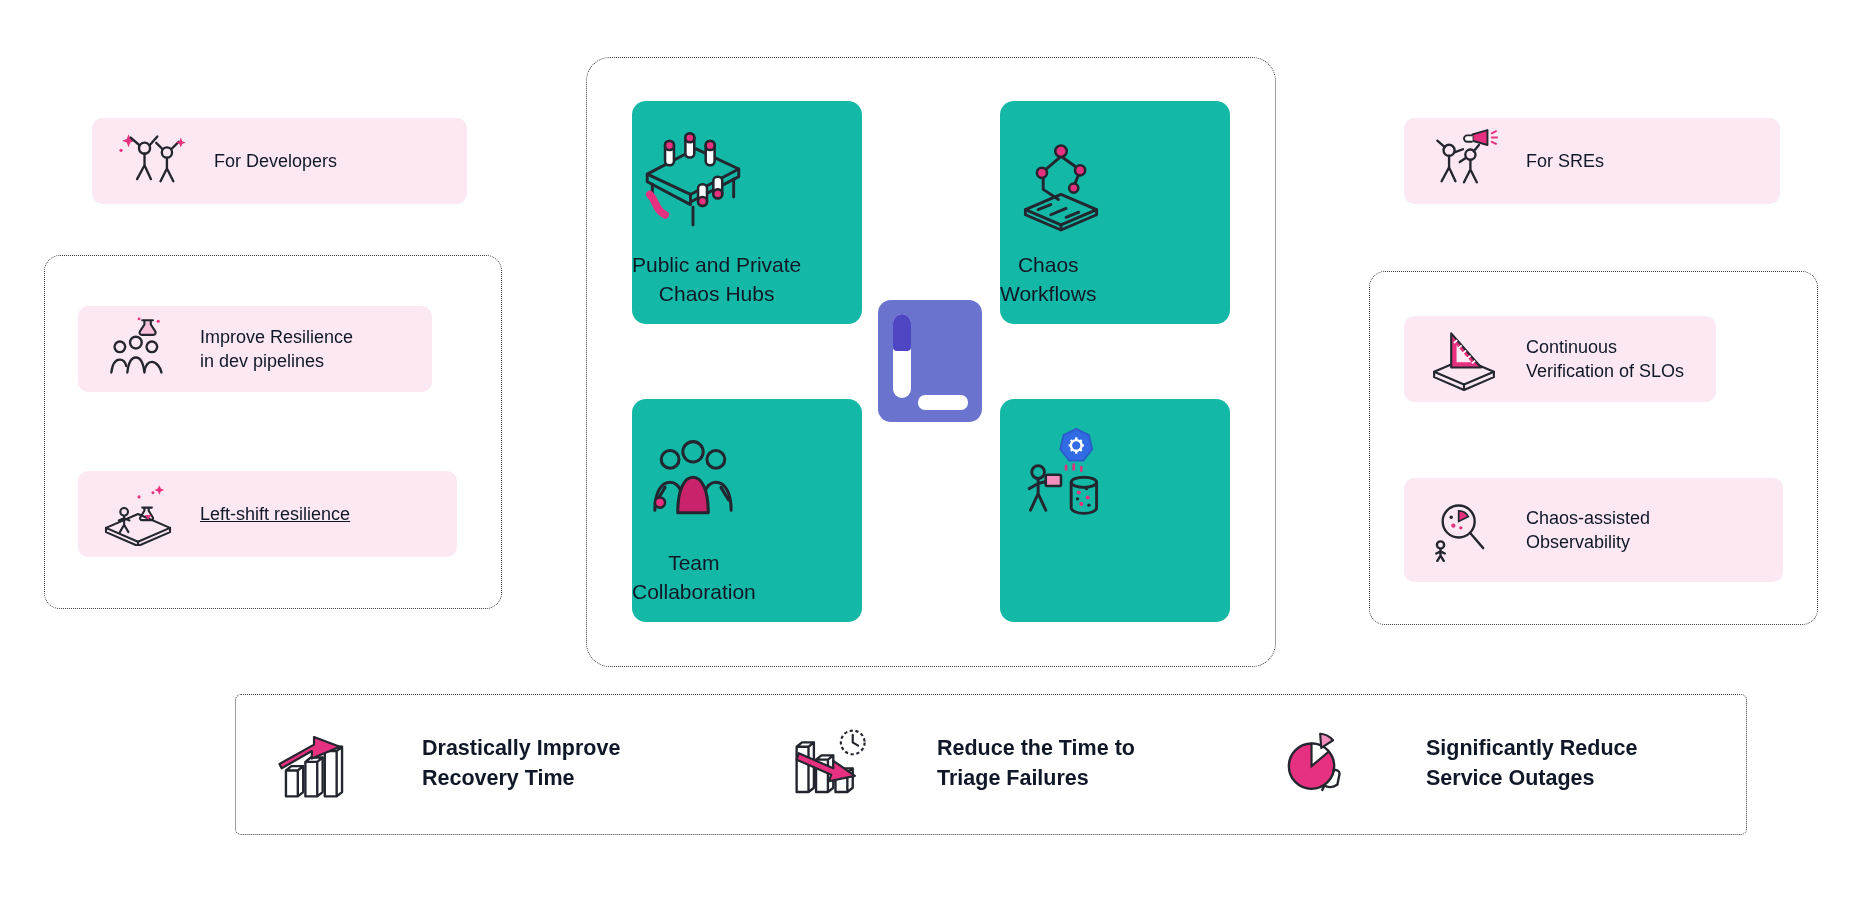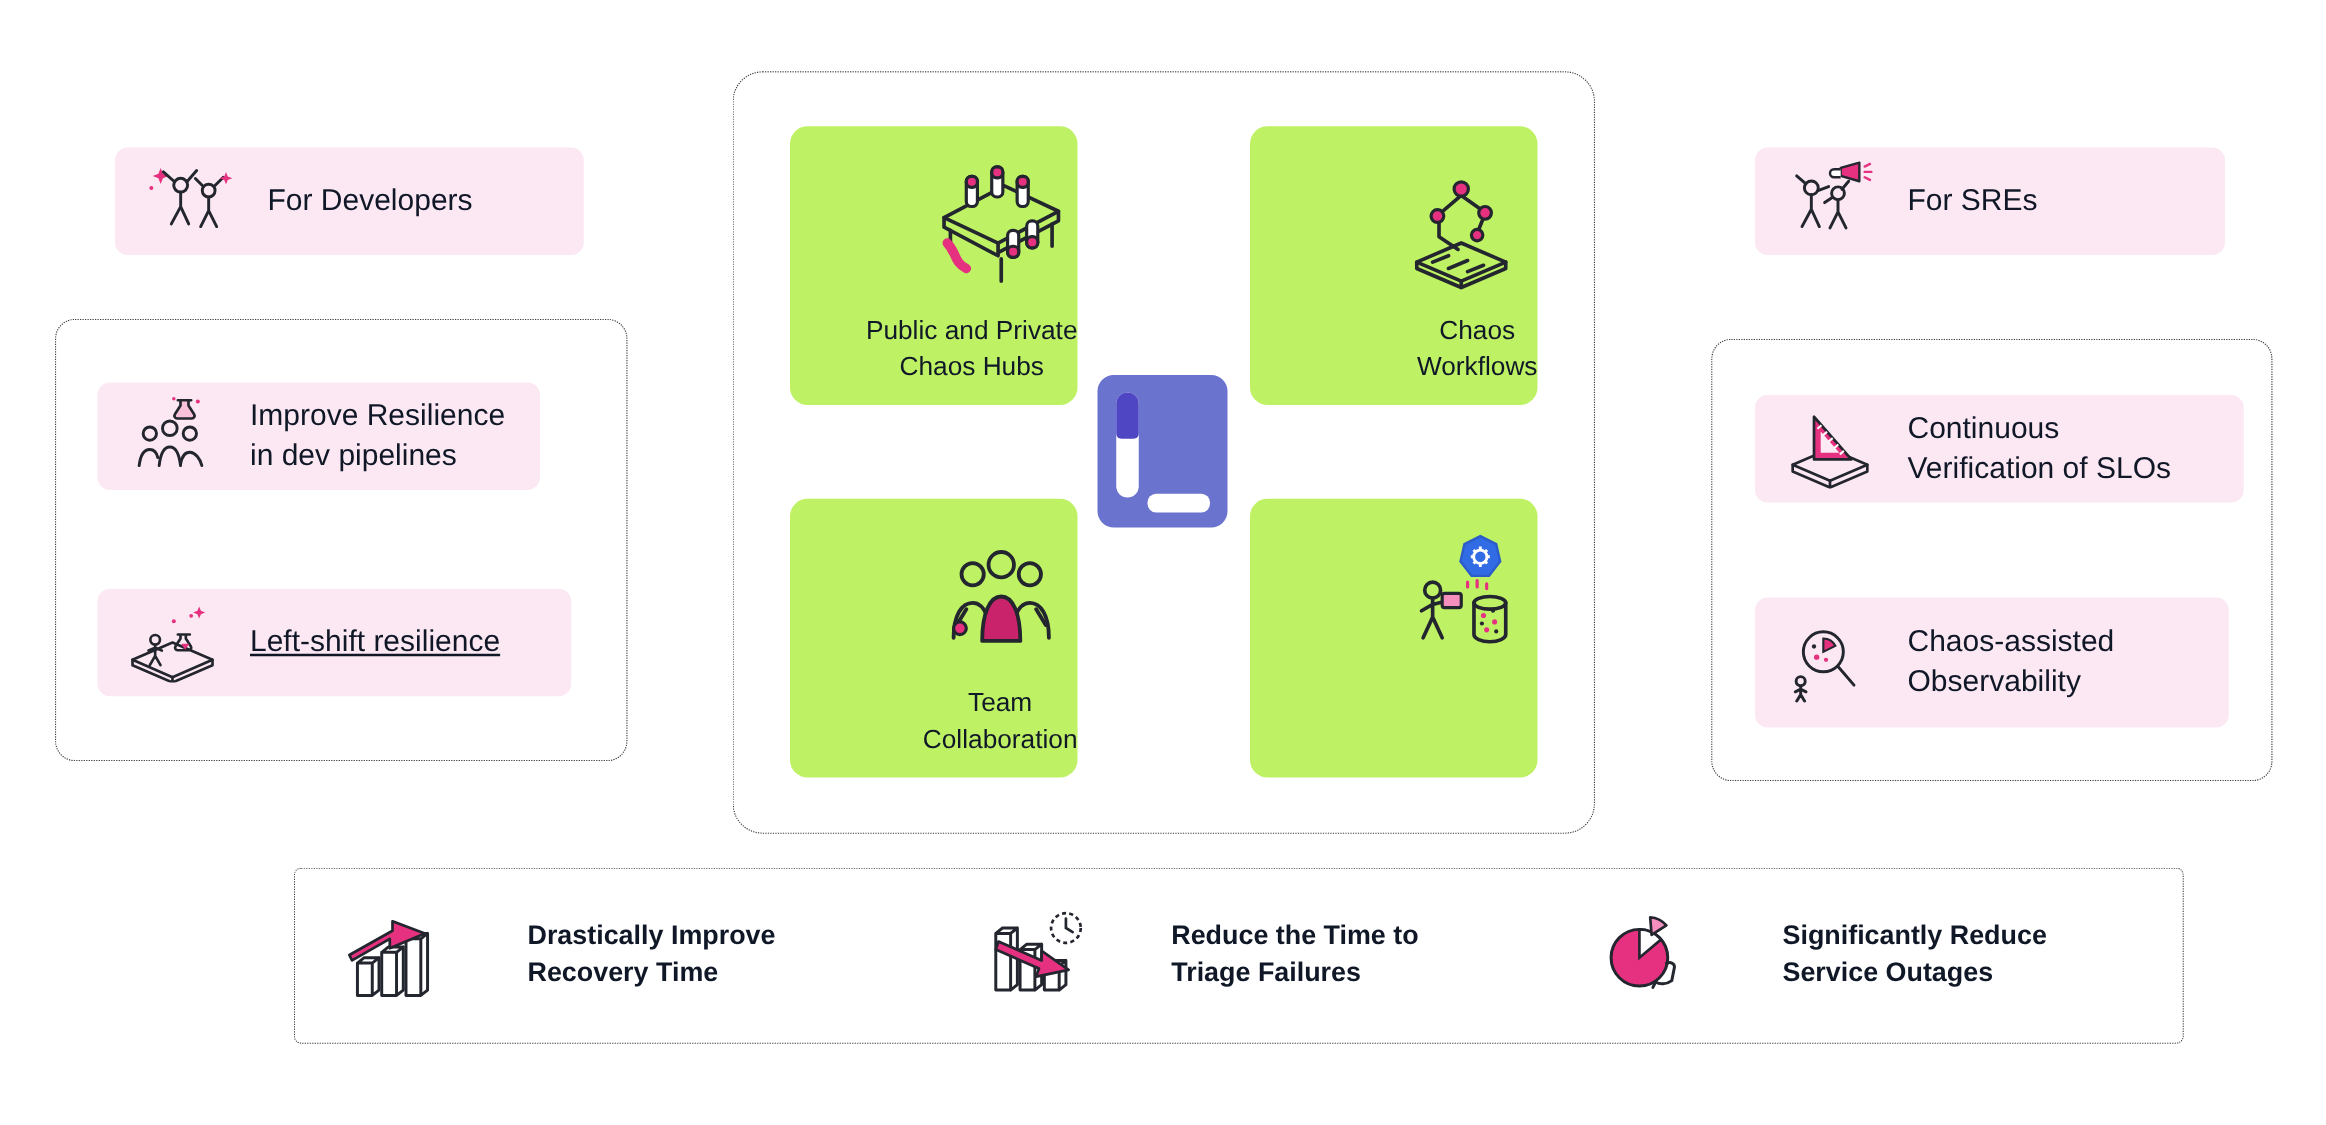--- a/index.html
+++ b/index.html
@@ -11,25 +11,25 @@
   .dotted-left{left:44px;top:255px;width:456px;height:352px;border-radius:16px;}
   .dotted-center{left:586px;top:57px;width:688px;height:608px;border-radius:24px;}
   .dotted-right{left:1369px;top:271px;width:447px;height:352px;border-radius:16px;}
   .dotted-bottom{left:235px;top:694px;width:1510px;height:139px;border-radius:6px;}
 
   .pill-card{
     position:absolute;background:#fce8f2;border-radius:10px;
     display:flex;align-items:center;padding:0 14px;box-sizing:border-box;
   }
   .pill-card .icon-wrap{width:92px;display:flex;justify-content:center;align-items:center;flex:0 0 auto;}
-  .pill-label{font-size:24px;line-height:1.35;white-space:pre-line;margin-left:16px;}
+  .pill-label{font-size:18px;line-height:1.35;white-space:pre-line;margin-left:16px;}
 
   .center-card{
-    position:absolute;width:230px;height:223px;background:#bef264;border-radius:14px;
-    display:flex;flex-direction:column;align-items:flex-end;box-sizing:border-box;padding-top:14px;
+    position:absolute;width:230px;height:223px;background:#14b8a6;border-radius:14px;
+    display:flex;flex-direction:column;align-items:flex-start;box-sizing:border-box;padding-top:14px;
   }
   .center-icon{height:136px;display:flex;align-items:center;justify-content:center;}
   .center-label{font-size:21px;line-height:1.38;text-align:center;white-space:pre-line;}
 
   .logo{position:absolute;left:878px;top:300px;width:104px;height:122px;background:#6a73ce;border-radius:13px;}
   .logo-vbar{position:absolute;left:15px;top:14px;width:18px;height:84px;background:#ffffff;border-radius:9px;}
   .logo-vbar-top{position:absolute;left:15px;top:14px;width:18px;height:37px;background:#4f46c4;border-radius:9px 9px 4px 4px;}
   .logo-hbar{position:absolute;left:40px;top:95px;width:50px;height:15px;background:#ffffff;border-radius:7px;}
 
   .bottom-item{
@@ -230,21 +230,21 @@
           <path d="M38 27l-6 4M45 21l5-6"></path>
           <path d="M42 29v9M42 38l-6 12M42 38l6 12"></path>
         </g>
       </svg>
     </span>
     <span class="pill-label">For SREs</span>
   </div>
 
   <div class="dotted-box dotted-right"></div>
 
-  <div class="pill-card" style="left:1404px;top:316px;width:391px;height:86px;">
+  <div class="pill-card" style="left:1404px;top:316px;width:312px;height:86px;">
     <span class="icon-wrap">
       <svg viewBox="0 0 72 60" width="78" height="64">
         <g fill="none" stroke="#23262e" stroke-width="2" stroke-linecap="round" stroke-linejoin="round">
           <path d="M8 42l28-12 28 12-28 12z"></path>
           <path d="M8 42v5l28 12v-5M64 42v5l-28 12v-5"></path>
         </g>
         <polygon points="24,6 24,38 52,38" fill="#e5317f" stroke="#23262e" stroke-width="2" stroke-linejoin="round"></polygon>
         <polygon points="29,17 29,33 43,33" fill="#fdeaf4"></polygon>
         <g stroke="#fff" stroke-width="1.6">
           <path d="M29.6 12.4l-3 2.6M33.8 17.2l-3 2.6M38 22l-3 2.6M42.2 26.8l-3 2.6M46.4 31.6l-3 2.6"></path>

